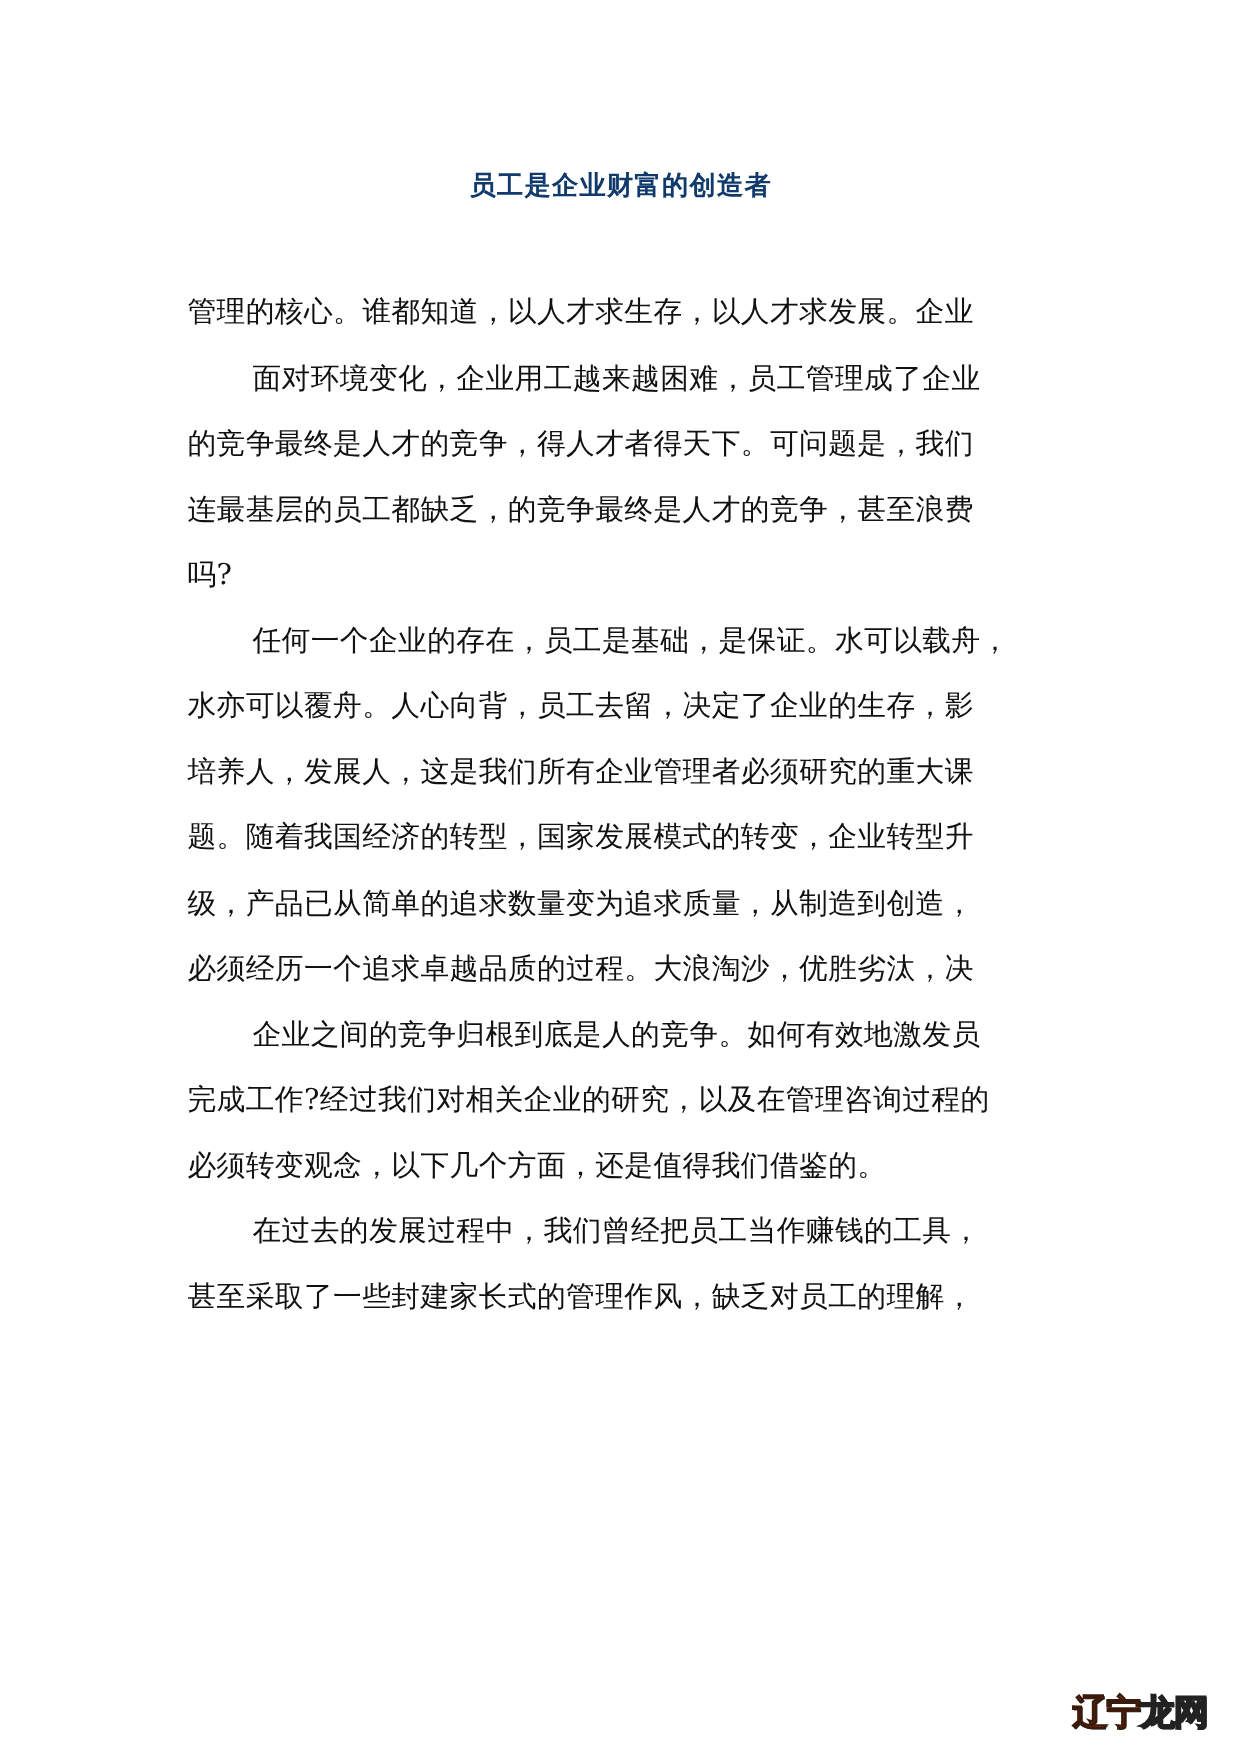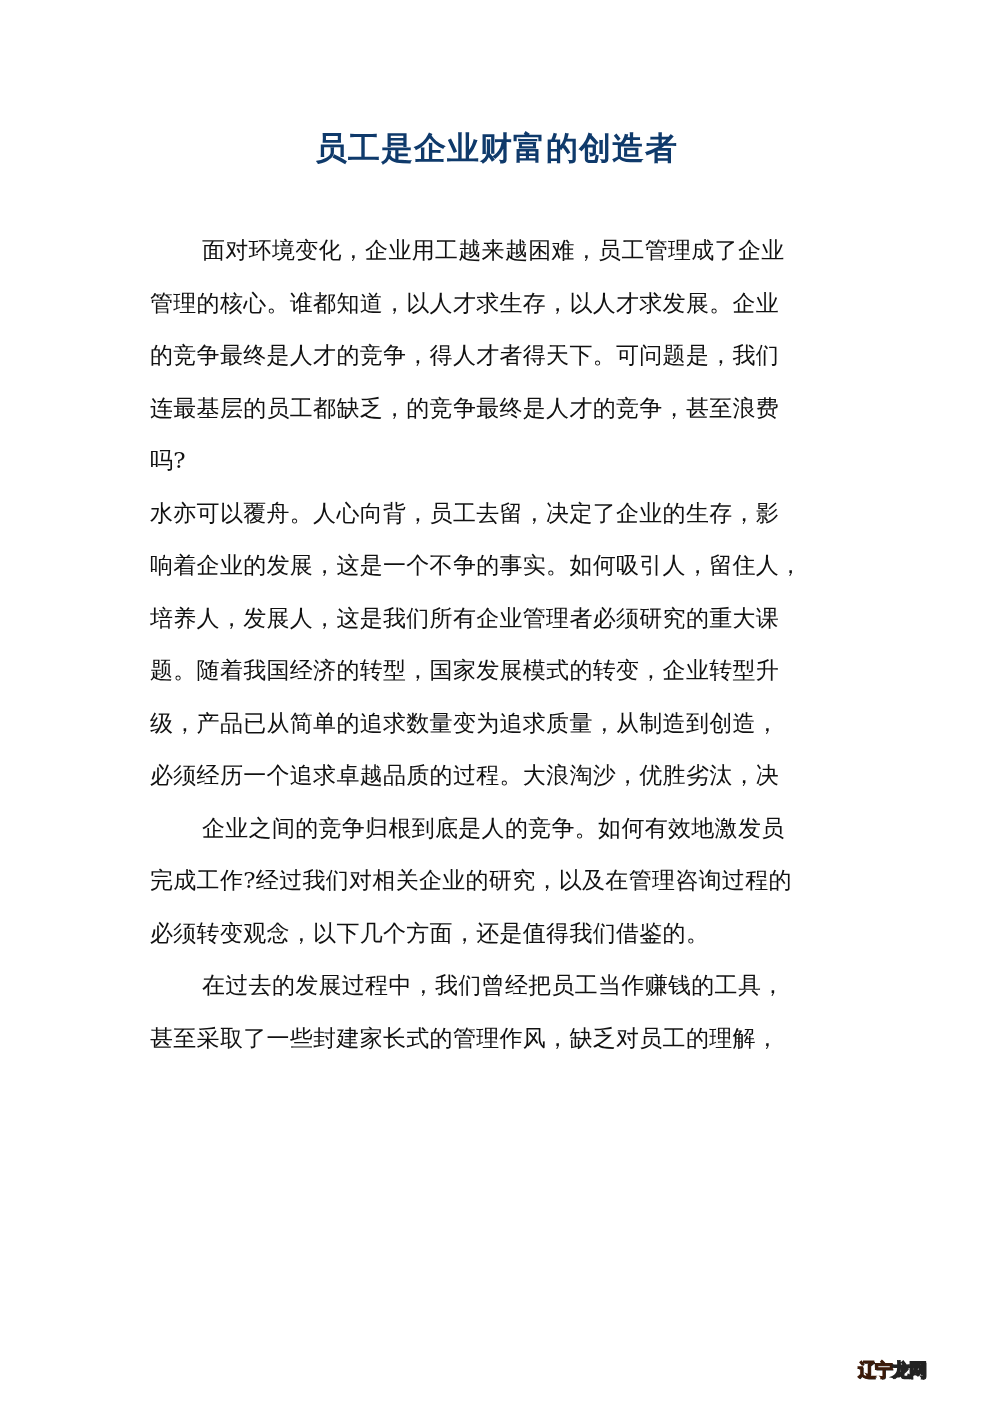--- a/index.html
+++ b/index.html
@@ -23,21 +23,21 @@
       height: 1404px;
     }
     .title {
       position: absolute;
       left: 0;
       top: 126px;
       width: 993px;
       text-align: center;
       font-family: "DejaVu Sans", "Liberation Sans", sans-serif;
       font-weight: bold;
-      font-size: 32px;
+      font-size: 21px;
       line-height: 44px;
       color: #0f3a6b;
       letter-spacing: 1px;
     }
     .body {
       position: absolute;
       left: 150px;
       top: 224px;
       width: 690px;
     }
@@ -51,21 +51,21 @@
     }
     .indent {
       padding-left: 52px;
     }
     .watermark {
       position: absolute;
       left: 858px;
       top: 1352px;
       font-family: "DejaVu Sans", "Liberation Sans", sans-serif;
       font-weight: bold;
-      font-size: 18px;
+      font-size: 28px;
       line-height: 36px;
       letter-spacing: -1px;
     }
     .wm-red {
       color: #ff4a12;
       -webkit-text-stroke: 1px #3a1a0a;
       text-shadow: 1px 1px 0 #222;
     }
     .wm-white {
       color: #ffffff;
@@ -73,27 +73,27 @@
       text-shadow: 1px 1px 0 #222;
     }
   </style>
 </head>
 <body>
 
 <div class="page">
   <div class="title">员工是企业财富的创造者</div>
 
   <div class="body">
+    <span class="line">管理的核心。谁都知道，以人才求生存，以人才求发展。企业</span>
     <span class="line indent">面对环境变化，企业用工越来越困难，员工管理成了企业</span>
-    <span class="line">管理的核心。谁都知道，以人才求生存，以人才求发展。企业</span>
     <span class="line">的竞争最终是人才的竞争，得人才者得天下。可问题是，我们</span>
     <span class="line">连最基层的员工都缺乏，的竞争最终是人才的竞争，甚至浪费</span>
     <span class="line">吗?</span>
+    <span class="line indent">任何一个企业的存在，员工是基础，是保证。水可以载舟，</span>
     <span class="line">水亦可以覆舟。人心向背，员工去留，决定了企业的生存，影</span>
-    <span class="line">响着企业的发展，这是一个不争的事实。如何吸引人，留住人，</span>
     <span class="line">培养人，发展人，这是我们所有企业管理者必须研究的重大课</span>
     <span class="line">题。随着我国经济的转型，国家发展模式的转变，企业转型升</span>
     <span class="line">级，产品已从简单的追求数量变为追求质量，从制造到创造，</span>
     <span class="line">必须经历一个追求卓越品质的过程。大浪淘沙，优胜劣汰，决</span>
     <span class="line indent">企业之间的竞争归根到底是人的竞争。如何有效地激发员</span>
     <span class="line">完成工作?经过我们对相关企业的研究，以及在管理咨询过程的</span>
     <span class="line">必须转变观念，以下几个方面，还是值得我们借鉴的。</span>
     <span class="line indent">在过去的发展过程中，我们曾经把员工当作赚钱的工具，</span>
     <span class="line">甚至采取了一些封建家长式的管理作风，缺乏对员工的理解，</span>
   </div>

